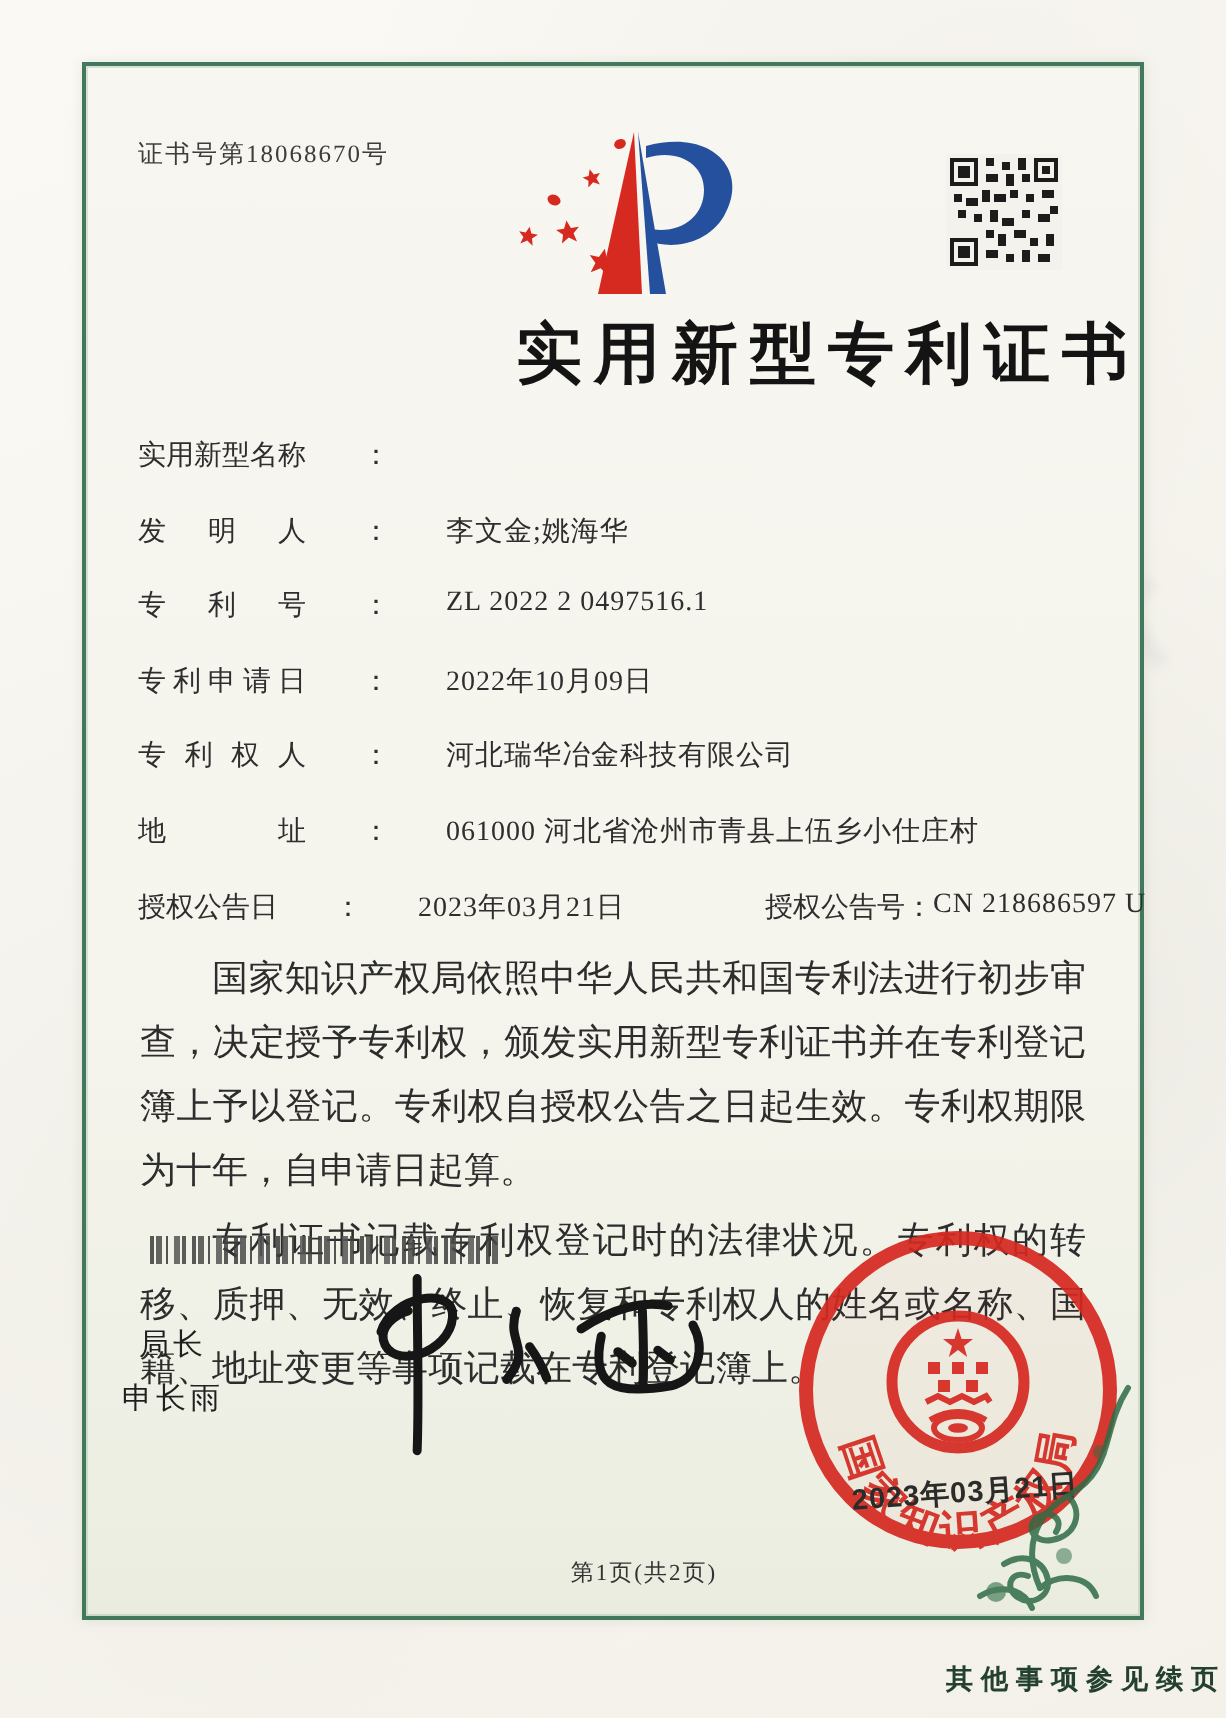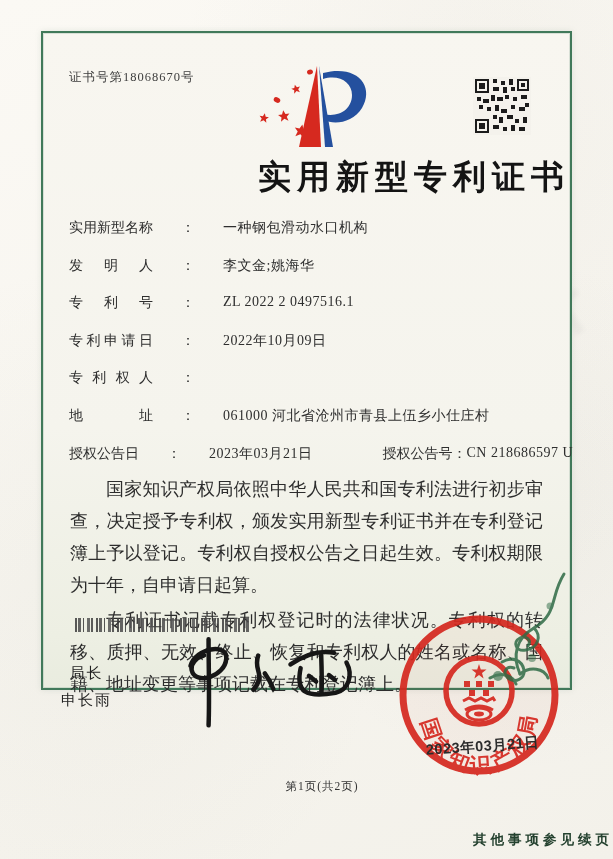--- a/index.html
+++ b/index.html
@@ -14,21 +14,21 @@
       linear-gradient(160deg,#fbf9f4 0%,#f7f5ef 55%,#f3f1ea 100%);
     overflow:hidden;
   }
   
   .ghost { position:absolute; opacity:0.05; filter:blur(2px); color:#5a5a60; font-weight:700; pointer-events:none; }
   .g1 { right:30px; top:250px; font-size:90px; transform:rotate(-35deg); }
   .g2 { right:70px; top:380px; font-size:70px; transform:rotate(-30deg); }
   .g3 { left:60px; top:560px; font-size:80px; transform:rotate(-40deg); }
 
   .cert {
-    position:absolute; left:41px; top:31px; width:531px; height:659px;
+    position:absolute; left:41px; top:31px; width:531px; height:779px;
     border:2px solid #41795a;
     box-shadow: inset 0 0 0 1px rgba(120,160,135,0.25), 0 0 6px rgba(100,130,110,0.15);
     background:linear-gradient(180deg,#f8f6f0 0%,#f5f4ed 60%,#edefe3 92%,#e9ecdf 100%);
   }
 
   .cert-no { position:absolute; left:26px; top:36px; font-size:12.5px; letter-spacing:1px; color:#3d3d3d; }
 
   .logo { position:absolute; left:212px; top:26px; width:128px; height:94px; }
   .qr   { position:absolute; left:430px; top:44px; width:58px; height:58px; }
 
@@ -113,40 +113,40 @@
                M10 24h3v2h-3z M15 25h2v2h-2z M19 24h2v3h-2z M23 25h3v2h-3z"></path>
     </g>
   </svg>
 
   <div class="title">实用新型专利证书</div>
 
   <div class="fields">
     <div class="frow">
       <span class="flabel">实用新型名称</span>
         <span class="fcolon">：</span>
-        <span class="fvalue">一种钢包滑动水口机构</span>
     </div>
     <div class="frow">
       <span class="flabel">发明人</span>
         <span class="fcolon">：</span>
         <span class="fvalue">李文金;姚海华</span>
     </div>
     <div class="frow">
       <span class="flabel">专利号</span>
         <span class="fcolon">：</span>
         <span class="fvalue">ZL 2022 2 0497516.1</span>
     </div>
     <div class="frow">
       <span class="flabel">专利申请日</span>
         <span class="fcolon">：</span>
         <span class="fvalue">2022年10月09日</span>
     </div>
     <div class="frow">
       <span class="flabel">专利权人</span>
         <span class="fcolon">：</span>
+        <span class="fvalue">河北瑞华冶金科技有限公司</span>
     </div>
     <div class="frow">
       <span class="flabel">地址</span>
         <span class="fcolon">：</span>
         <span class="fvalue">061000 河北省沧州市青县上伍乡小仕庄村</span>
     </div>
     <div class="frow">
       <span class="flabel">授权公告日</span>
         <span class="fcolon">：</span>
         <span class="fvalue">2023年03月21日</span>

